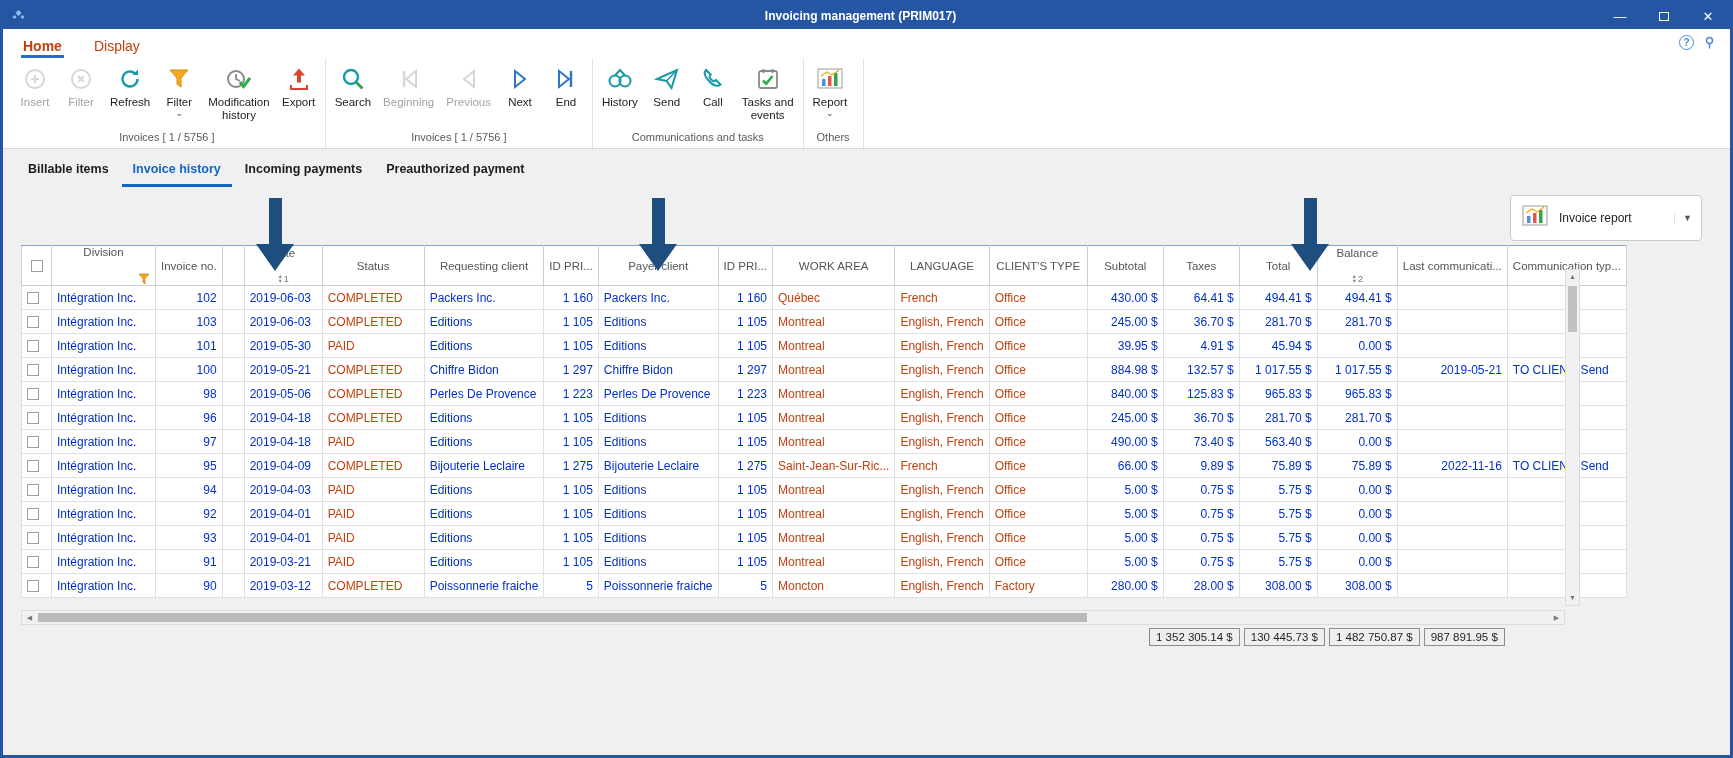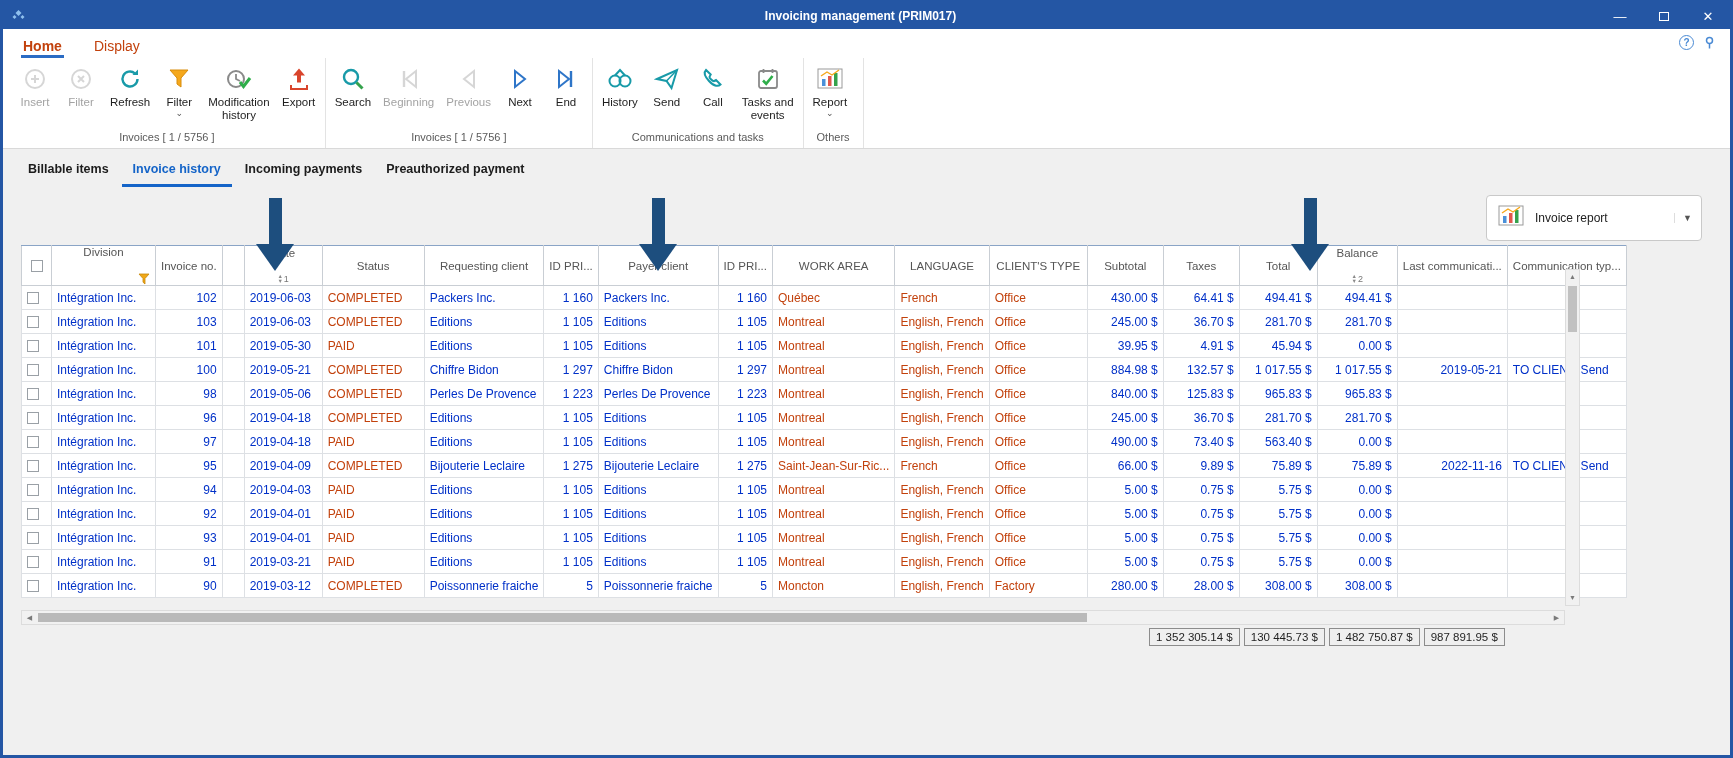--- a/index.html
+++ b/index.html
@@ -30,21 +30,21 @@
   .rbtn.disabled .lb{color:#a3a3a3;}
   .rbtn.disabled .icn{opacity:.55;filter:grayscale(1);}
   .rbtn .caret{font-size:9px;color:#555;line-height:5px;margin-top:-1px;}
   .glabel{font-size:11px;color:#5a5a5a;text-align:center;padding:2px 10px 5px;white-space:nowrap;}
   
   .subtabs{height:38px;background:#f0f0f0;display:flex;align-items:flex-end;padding-left:14px;gap:2px;text-align:center;}
   .stab{font-size:12.5px;font-weight:700;color:#1c1c1c;padding:9px 11px 8px;cursor:pointer;border-bottom:3px solid transparent;}
   .stab.active{color:#1464c8;border-bottom-color:#1464c8;}
   
   .content{position:relative;background:#f0f0f0;height:568px;}
-  .report-btn{position:absolute;right:28px;top:8px;width:216px;height:46px;background:#fff;border:1px solid #c9c9c9;
+  .report-btn{position:absolute;right:28px;top:8px;width:192px;height:46px;background:#fff;border:1px solid #c9c9c9;
               border-radius:4px;display:flex;align-items:center;gap:9px;padding:0 9px;cursor:pointer;}
   .report-btn .lb{font-size:12px;color:#222;}
   .rep-caret{margin-left:auto;border-left:1px solid #ddd;padding-left:8px;color:#555;font-size:9px;}
   
   .arrow{position:absolute;width:38px;z-index:5;}
   .arrow .shaft{width:13px;height:46px;background:#1d4e7e;margin:0 auto;}
   .arrow .head{width:0;height:0;border-left:19px solid transparent;border-right:19px solid transparent;border-top:27px solid #1d4e7e;}
   
   .gridwrap{position:absolute;left:18px;top:58px;}
   table.grid{border-collapse:collapse;table-layout:fixed;}

